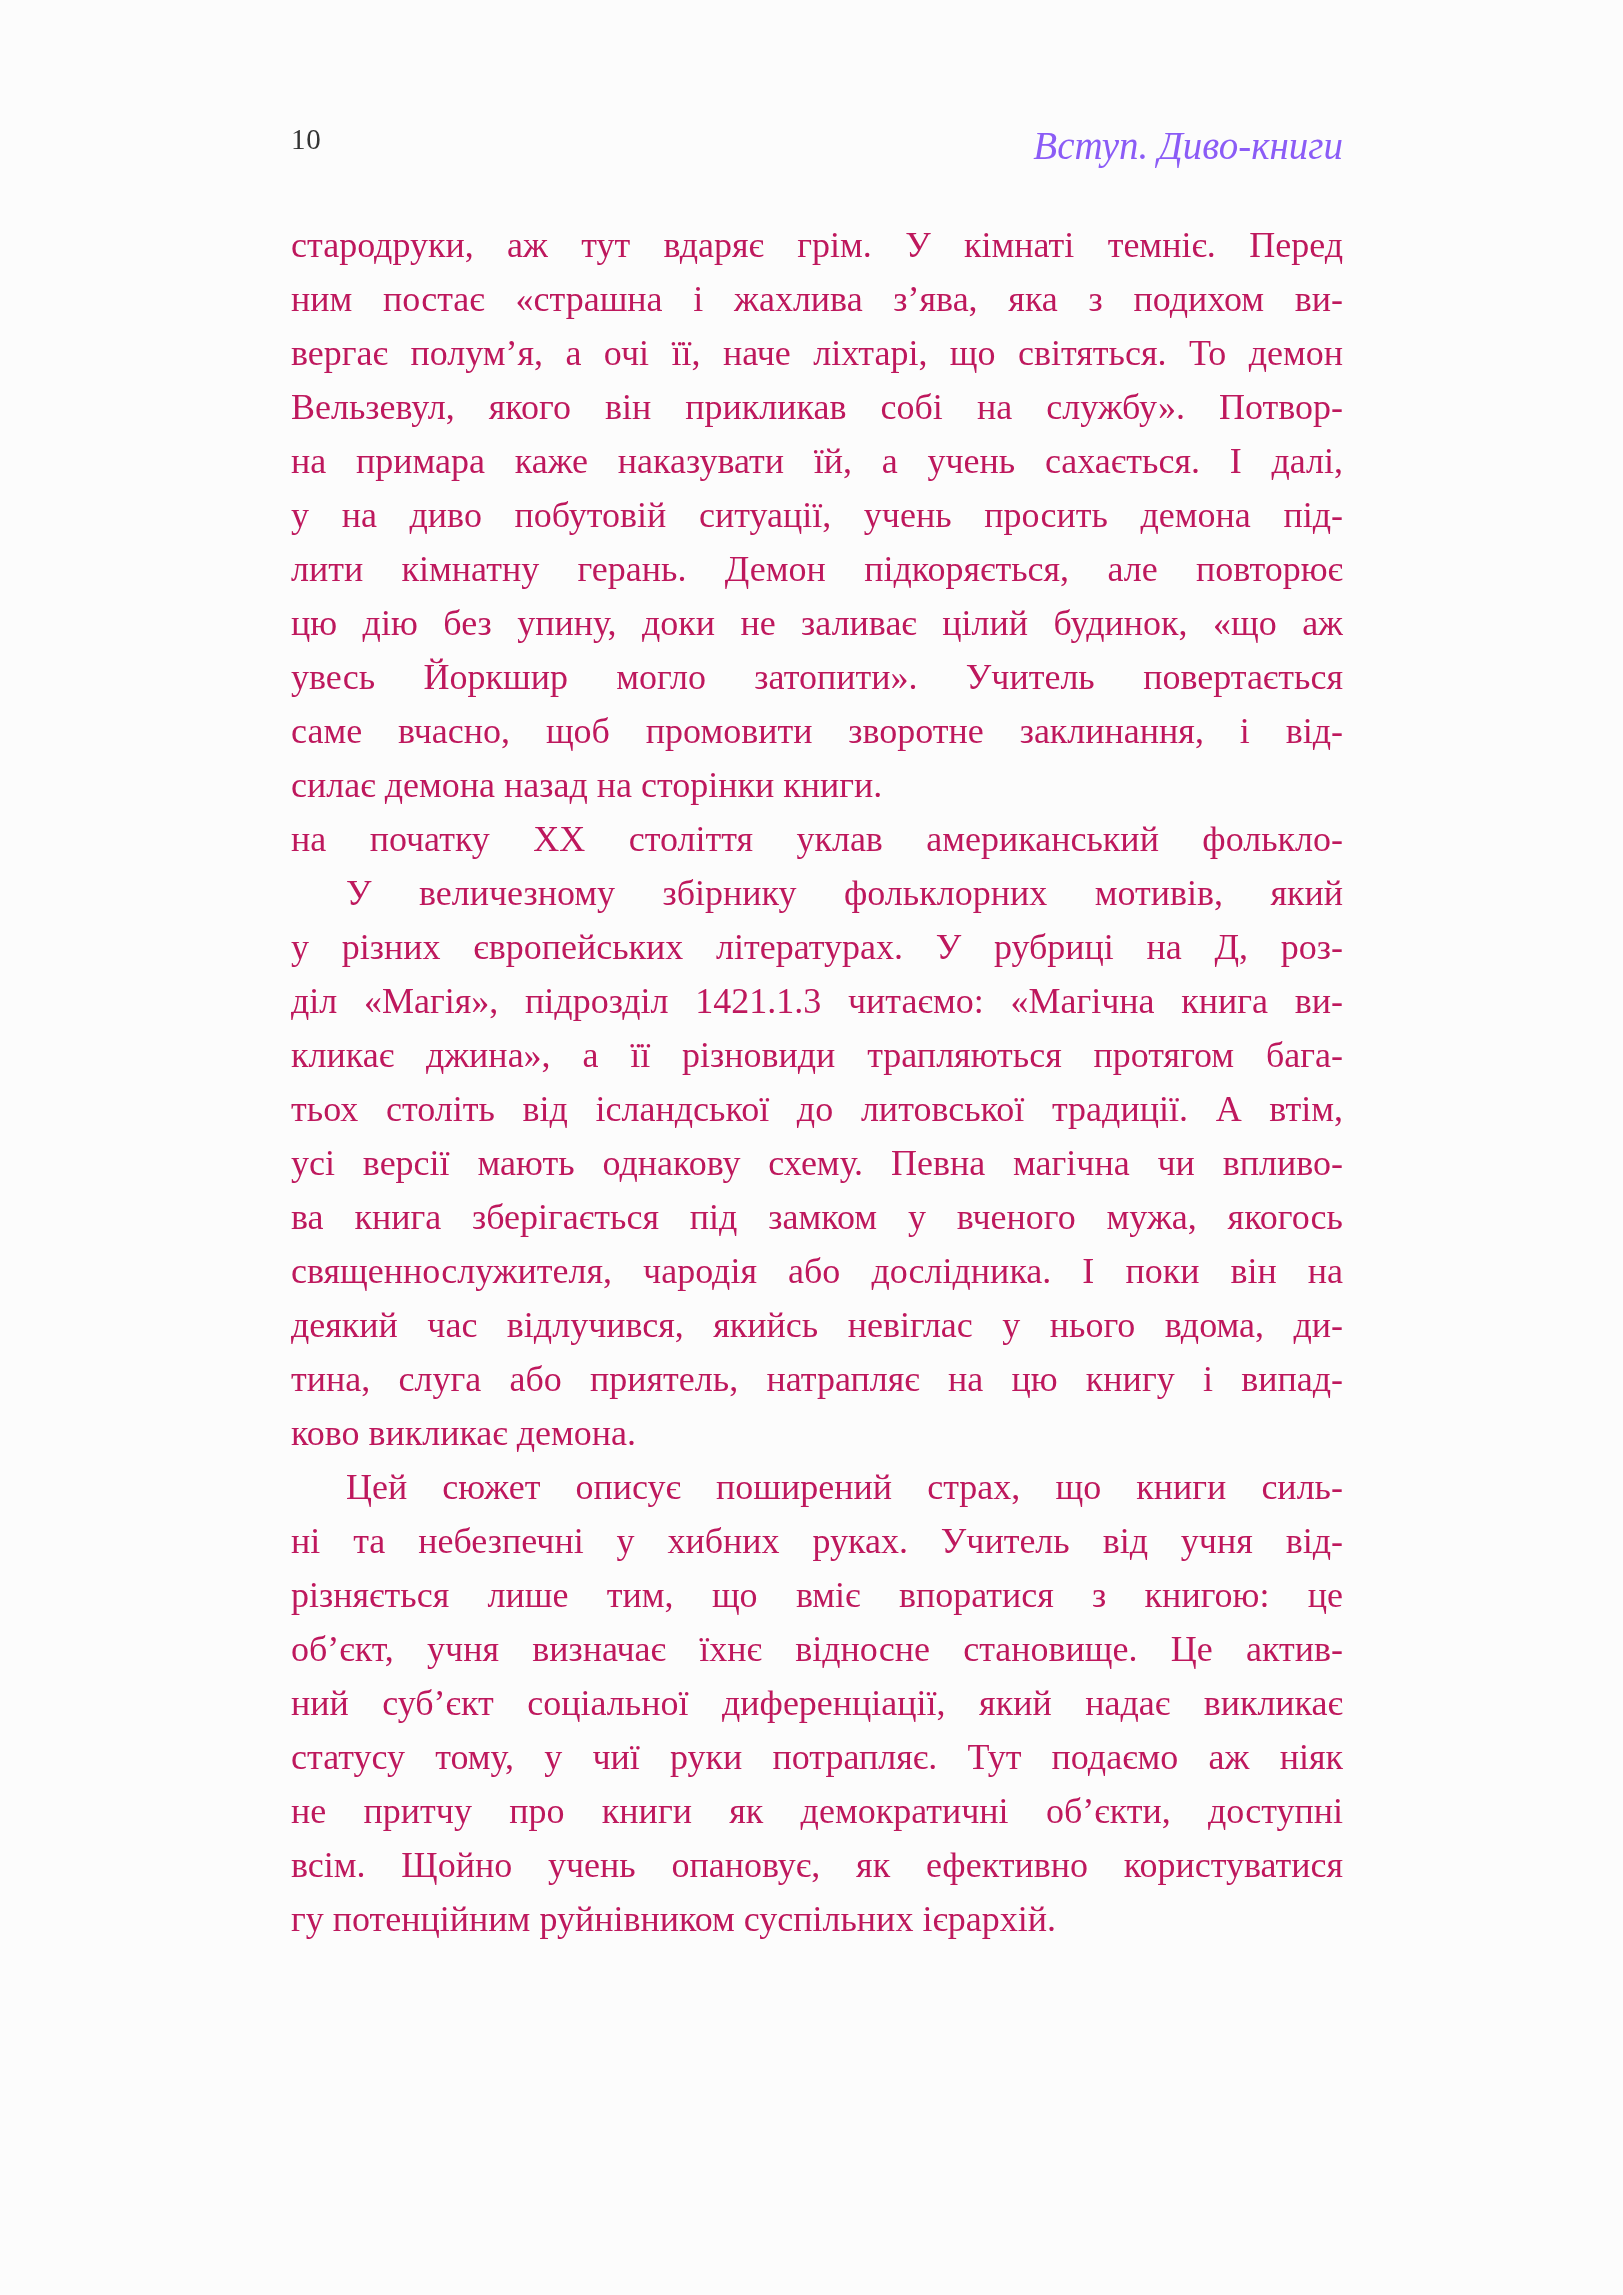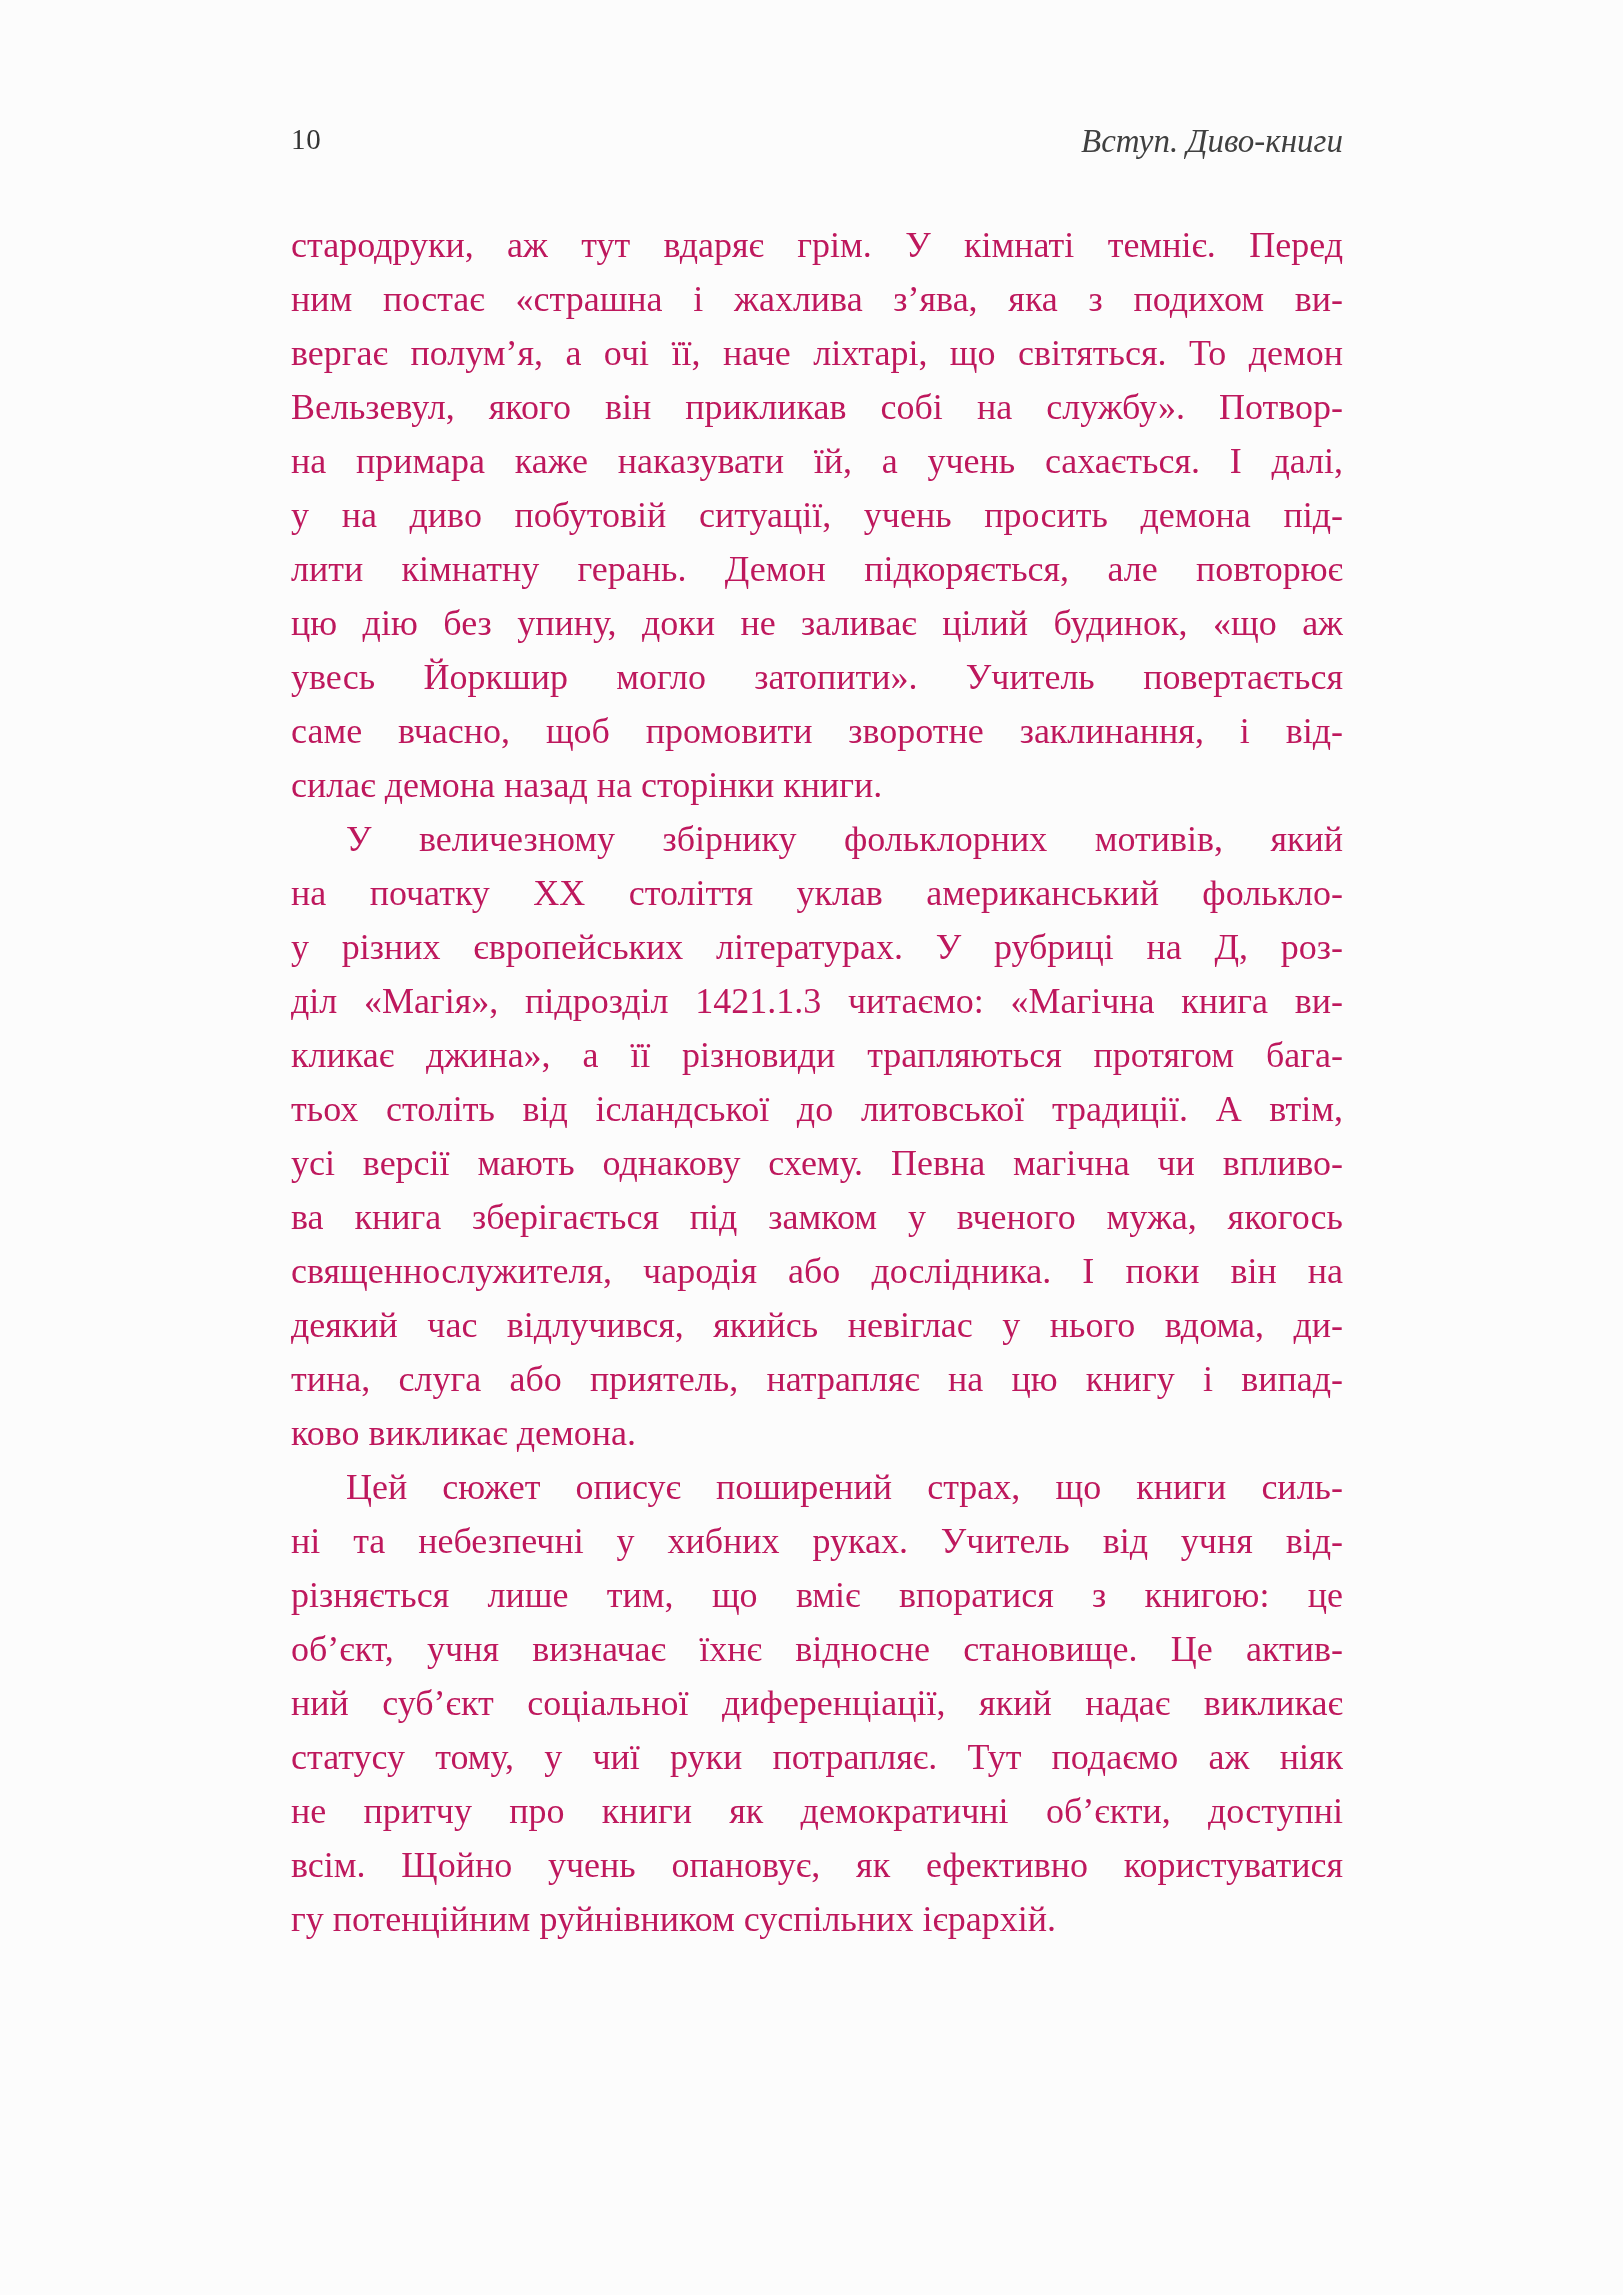--- a/index.html
+++ b/index.html
@@ -16,21 +16,21 @@
   }
   .header-row {
     position: absolute;
     left: 291px; width: 1052px; top: 123px;
     display: flex; justify-content: space-between; align-items: flex-start;
   }
   .page-number {
     font-size: 29px; color: #333333; letter-spacing: 0.8px;
   }
   .running-head {
-    font-size: 33px; font-style: italic; color: #404040;
+    font-size: 39px; font-style: italic; color: #8b5cf6;
   }
   .text-block {
     position: absolute;
     left: 291px; top: 218px; width: 1052px;
     color: #be185d;
     font-size: 36px;
   }
   .paragraph { margin: 0; }
   .line {
     line-height: 54px;
@@ -62,22 +62,22 @@
         <div class="line">Вельзевул, якого він прикликав собі на службу». Потвор-</div>
         <div class="line">на примара каже наказувати їй, а учень сахається. І далі,</div>
         <div class="line">у на диво побутовій ситуації, учень просить демона під-</div>
         <div class="line">лити кімнатну герань. Демон підкоряється, але повторює</div>
         <div class="line">цю дію без упину, доки не заливає цілий будинок, «що аж</div>
         <div class="line">увесь Йоркшир могло затопити». Учитель повертається</div>
         <div class="line">саме вчасно, щоб промовити зворотне заклинання, і від-</div>
         <div class="line last">силає демона назад на сторінки книги.</div>
       </div>
       <div class="paragraph">
+        <div class="line">на початку XX століття уклав американський фолькло-</div>
         <div class="line indent">У величезному збірнику фольклорних мотивів, який</div>
-        <div class="line">на початку XX століття уклав американський фолькло-</div>
         <div class="line">у різних європейських літературах. У рубриці на Д, роз-</div>
         <div class="line">діл «Магія», підрозділ 1421.1.3 читаємо: «Магічна книга ви-</div>
         <div class="line">кликає джина», а її різновиди трапляються протягом бага-</div>
         <div class="line">тьох століть від ісландської до литовської традиції. А втім,</div>
         <div class="line">усі версії мають однакову схему. Певна магічна чи впливо-</div>
         <div class="line">ва книга зберігається під замком у вченого мужа, якогось</div>
         <div class="line">священнослужителя, чародія або дослідника. І поки він на</div>
         <div class="line">деякий час відлучився, якийсь невіглас у нього вдома, ди-</div>
         <div class="line">тина, слуга або приятель, натрапляє на цю книгу і випад-</div>
         <div class="line last">ково викликає демона.</div>

